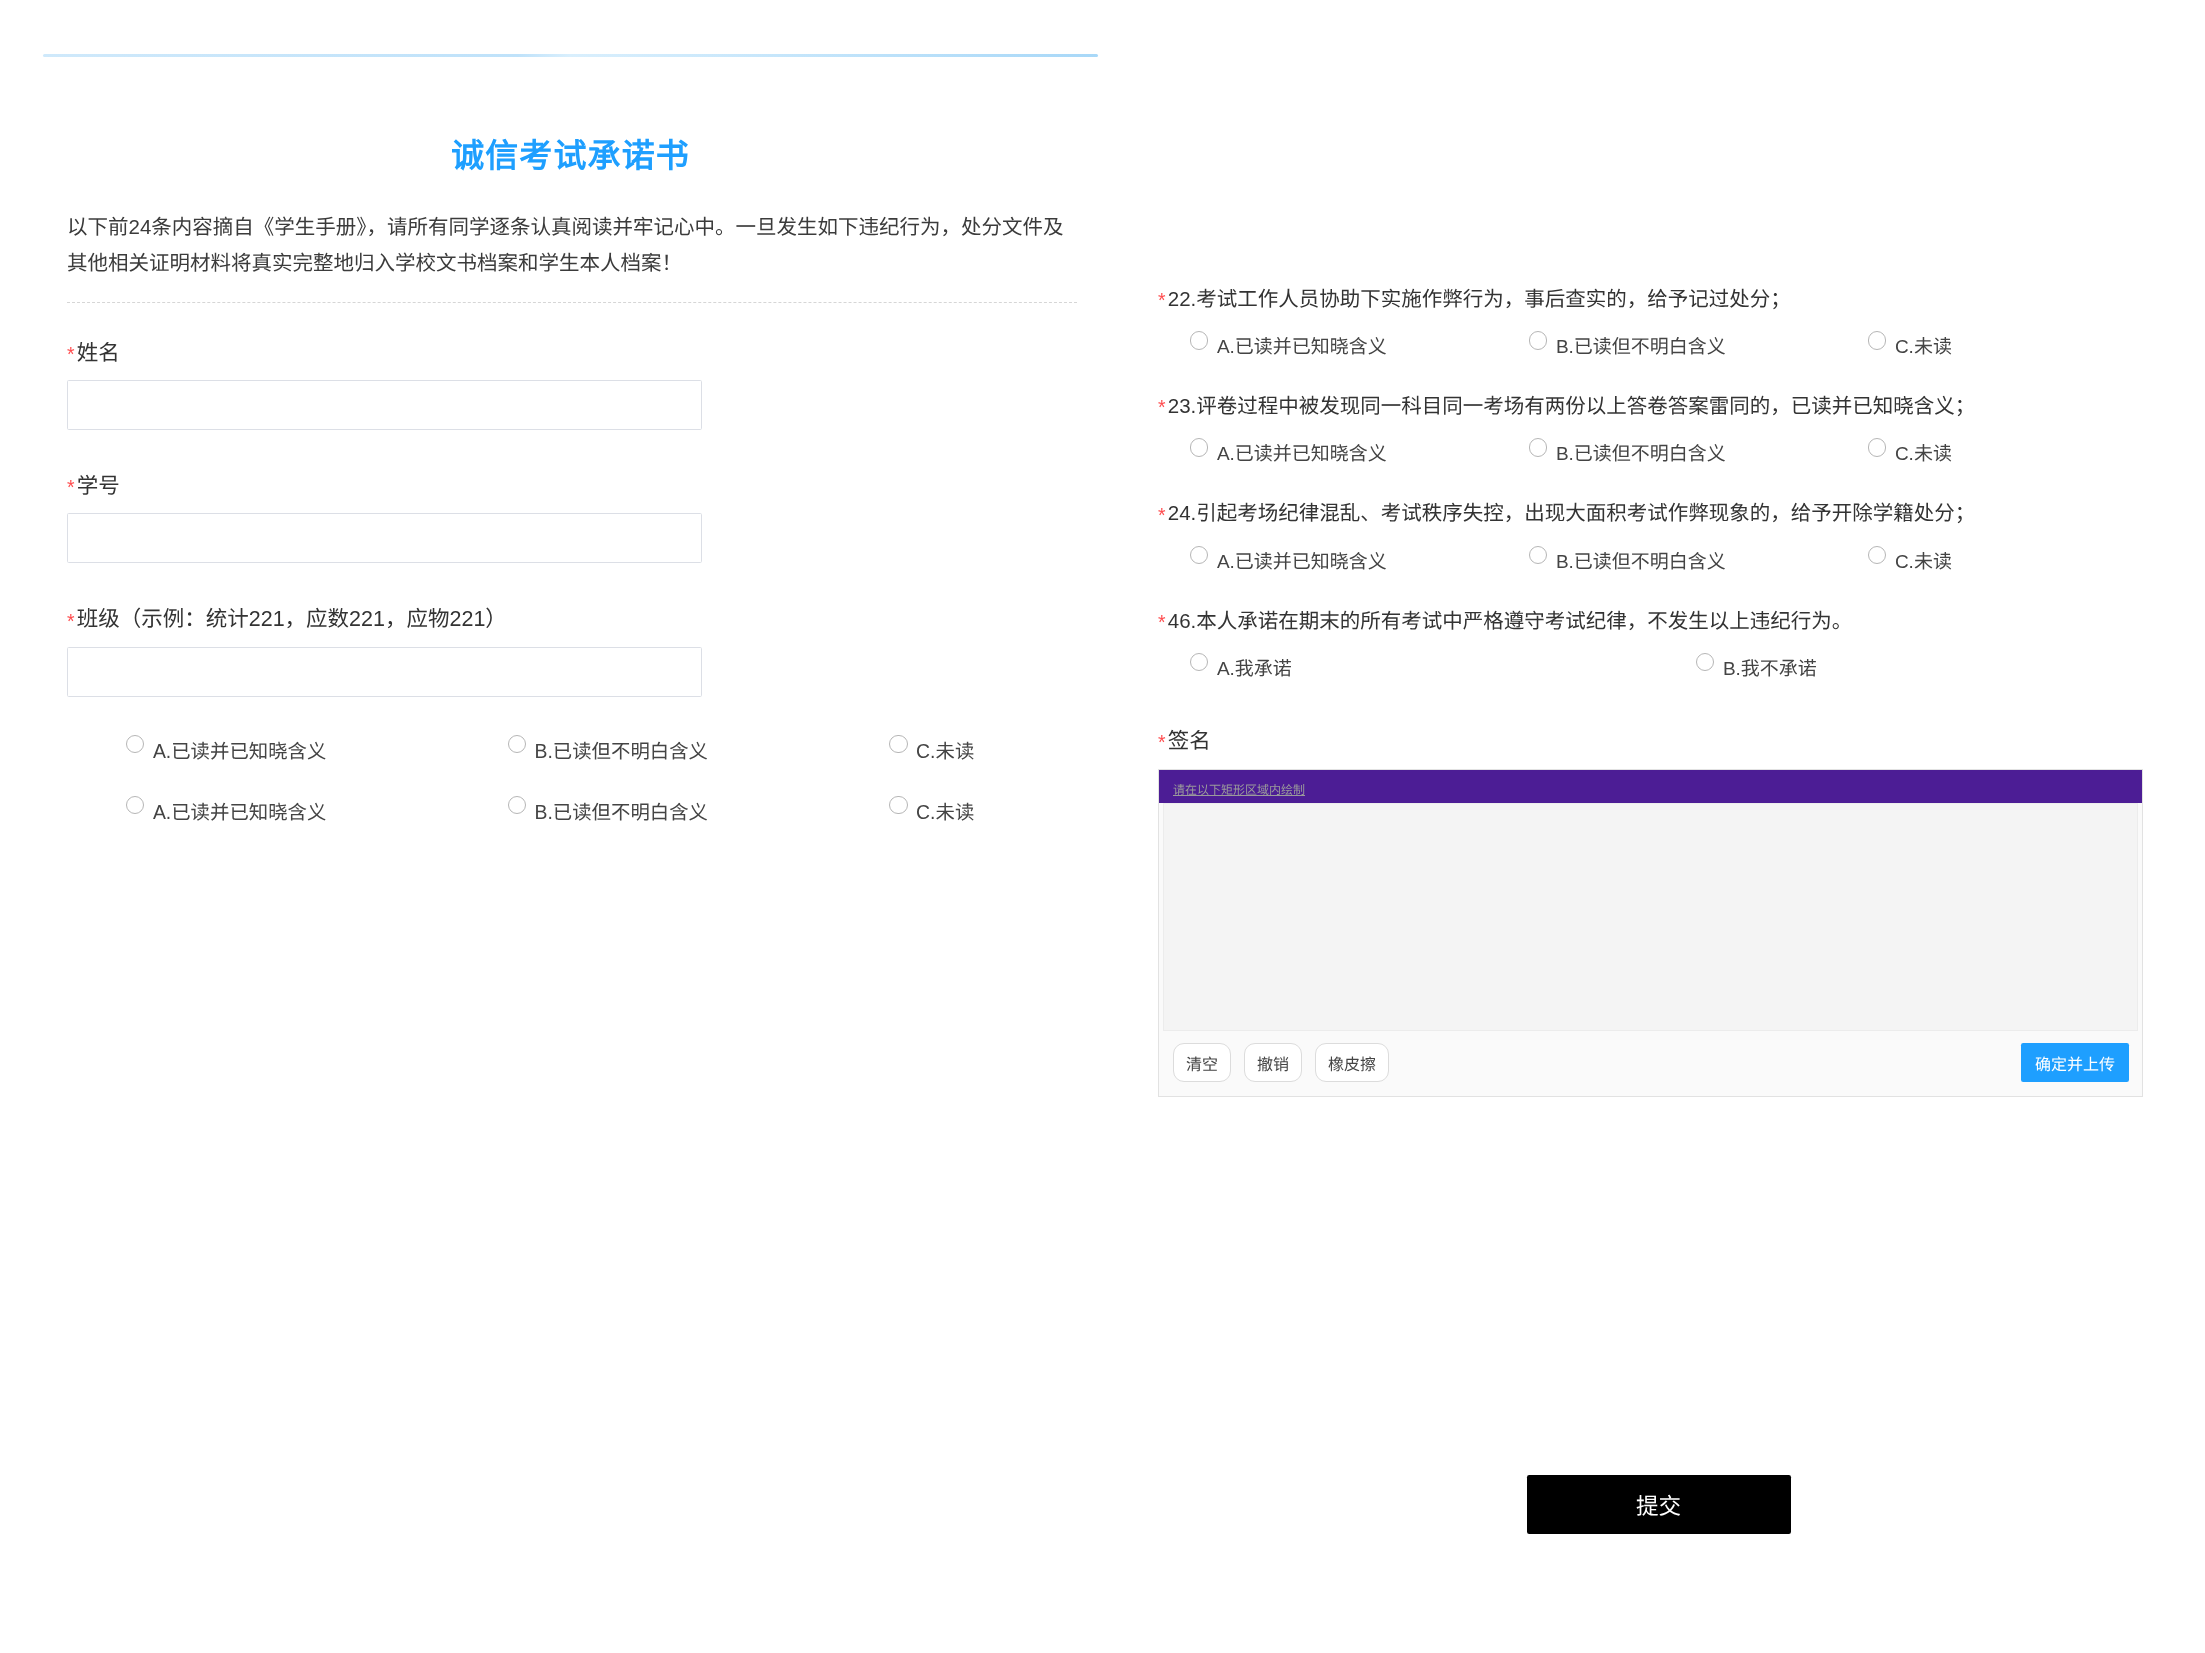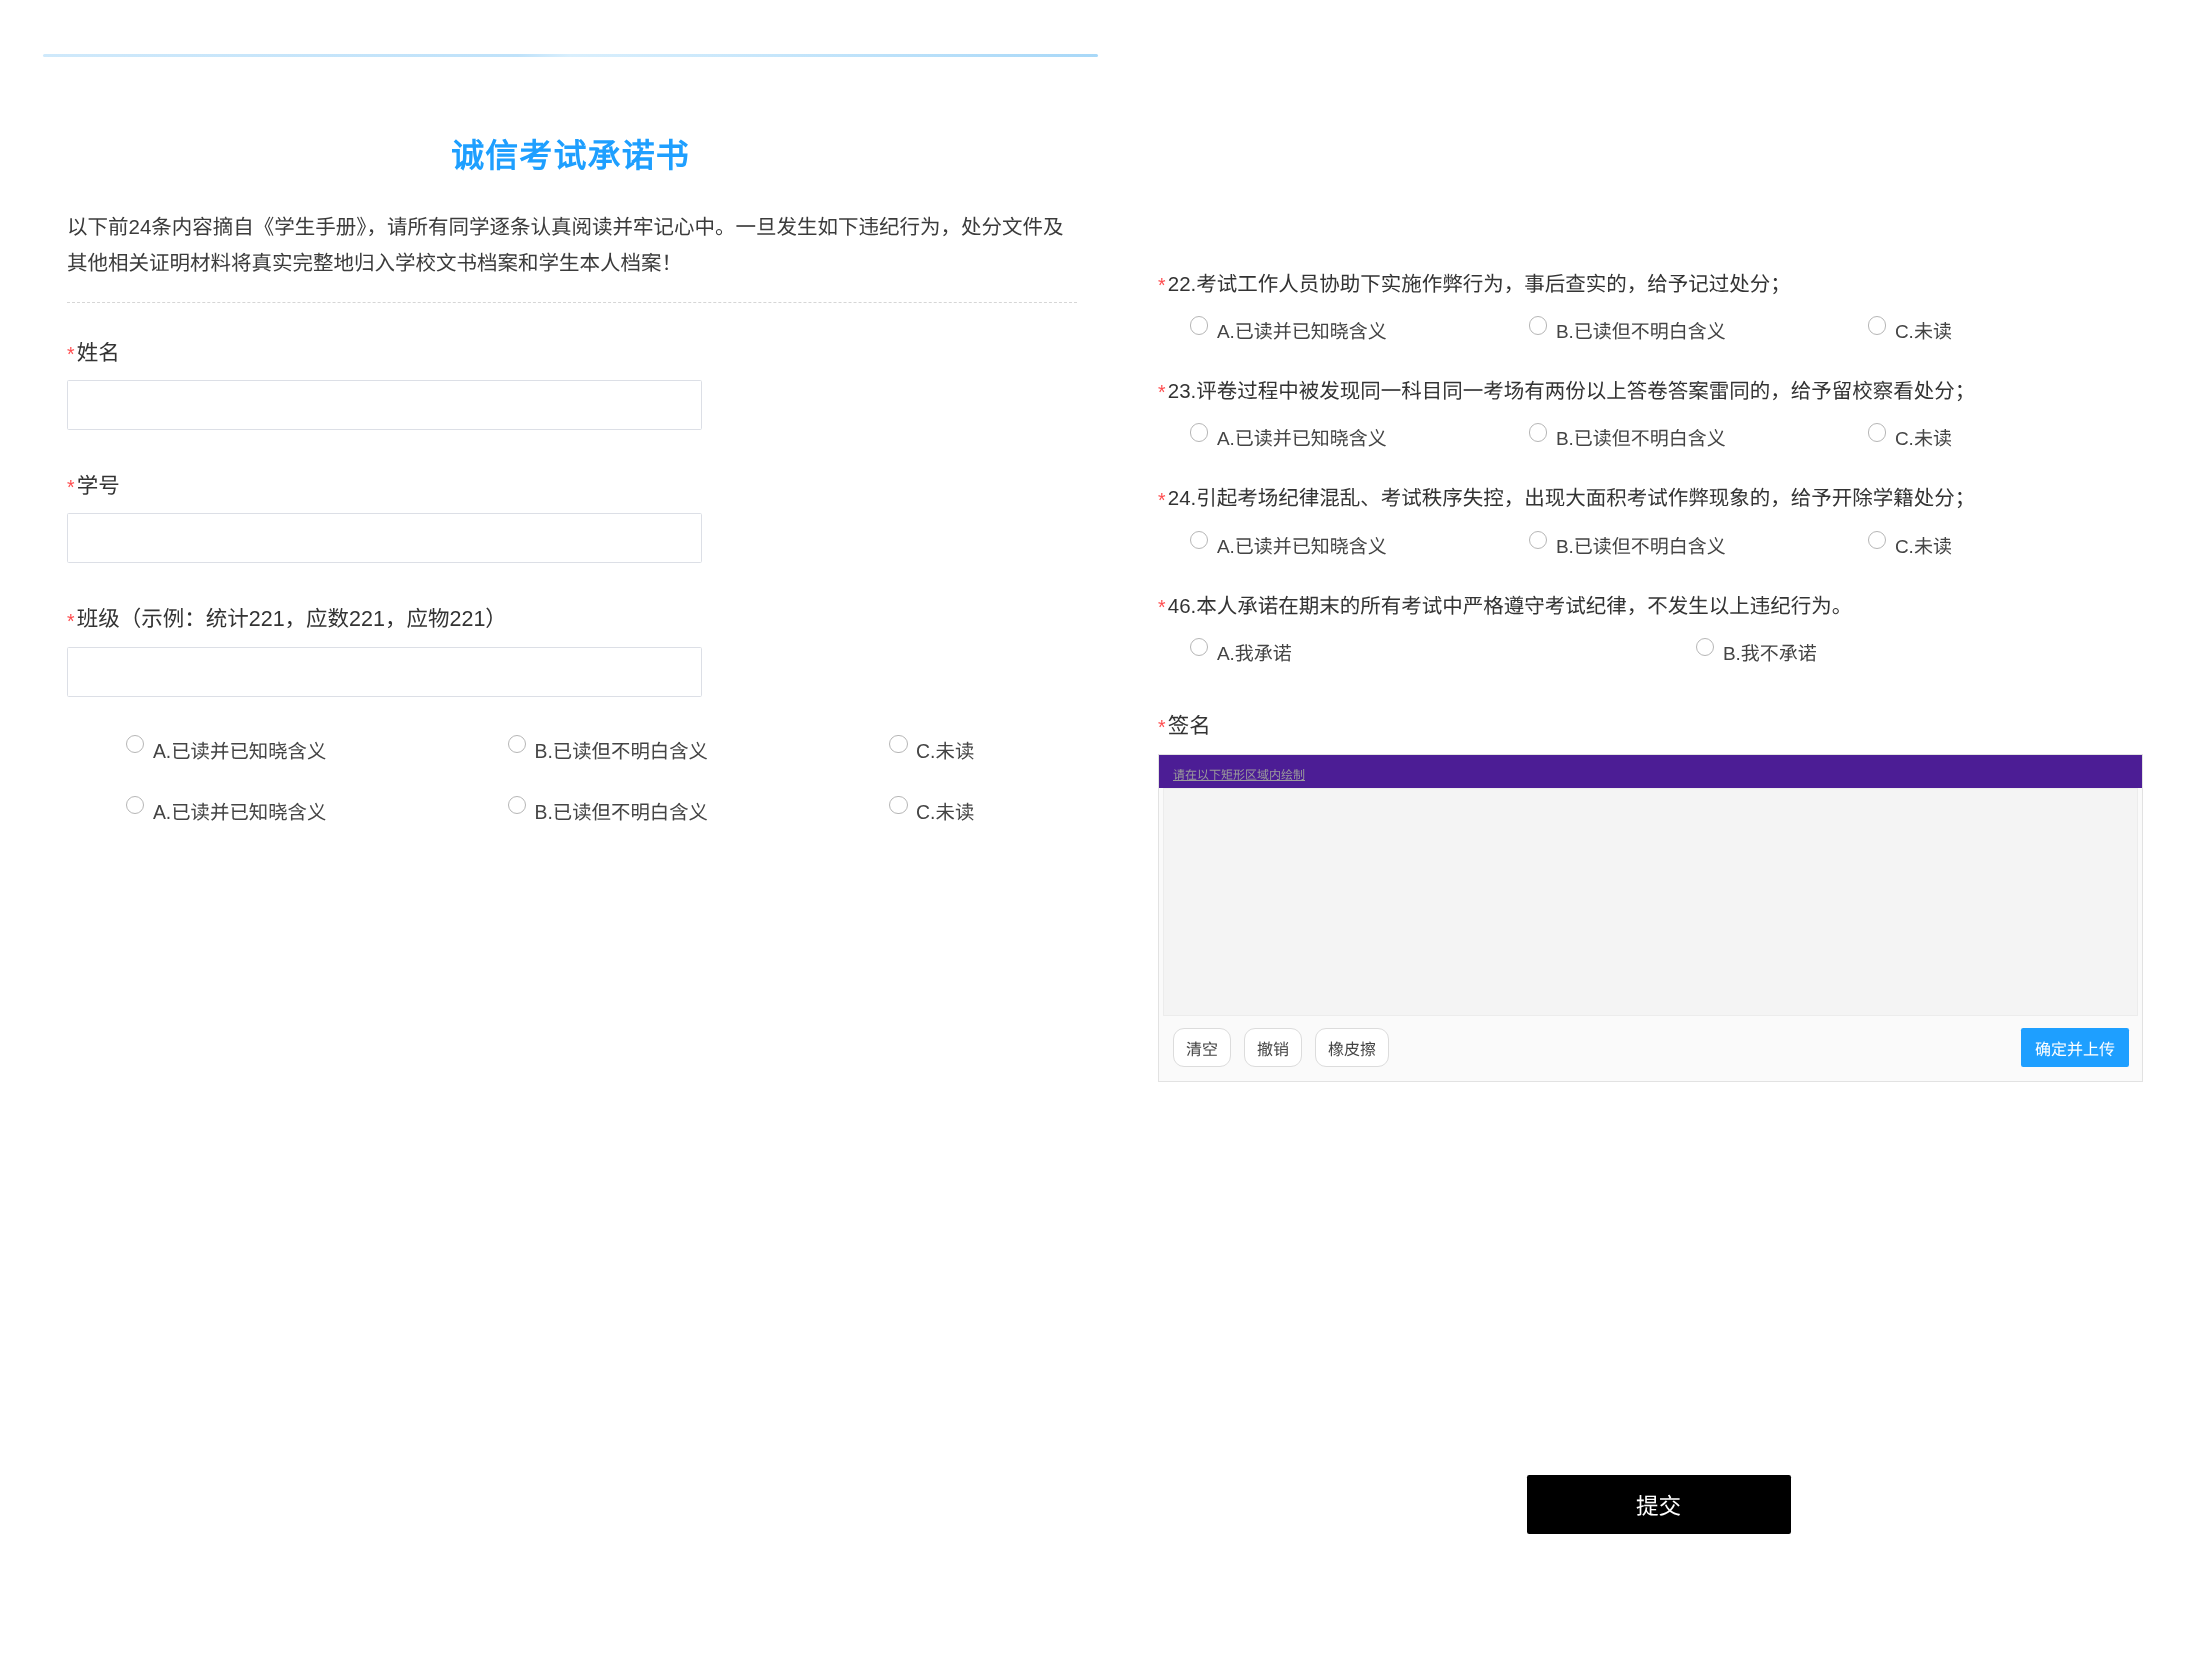--- a/index.html
+++ b/index.html
@@ -83,21 +83,21 @@
     font-size: 18.3px;
     padding: 0 10.8px;
     box-sizing: border-box;
     color: #333;
     outline: none;
   }
   .text-input::placeholder { color: #bbb; }
 
   
   .question {
-    margin: 0 0 25px 24px;
+    margin: 15px 0 25px 24px;
   }
   .q-text {
     font-size: 21.5px;
     color: #333;
     line-height: 1.5;
     margin-bottom: 16px;
   }
   .options {
     display: flex;
     align-items: center;
@@ -311,21 +311,21 @@
         </label>
         <label class="option r-opt-w3">
           <span class="radio"></span>
           <span>C.未读</span>
         </label>
       </div>
     </div>
 
     <div class="question">
       <div class="q-text">
-        <span class="req-star">*</span><span>23.</span><span>评卷过程中被发现同一科目同一考场有两份以上答卷答案雷同的，给予留校察看处分；</span>
+        <span class="req-star">*</span><span>23.</span><span>评卷过程中被发现同一科目同一考场有两份以上答卷答案雷同的，已读并已知晓含义；</span>
       </div>
       <div class="options">
         <label class="option r-opt-w1">
           <span class="radio"></span>
           <span>A.已读并已知晓含义</span>
         </label>
         <label class="option r-opt-w2">
           <span class="radio"></span>
           <span>B.已读但不明白含义</span>
         </label>

